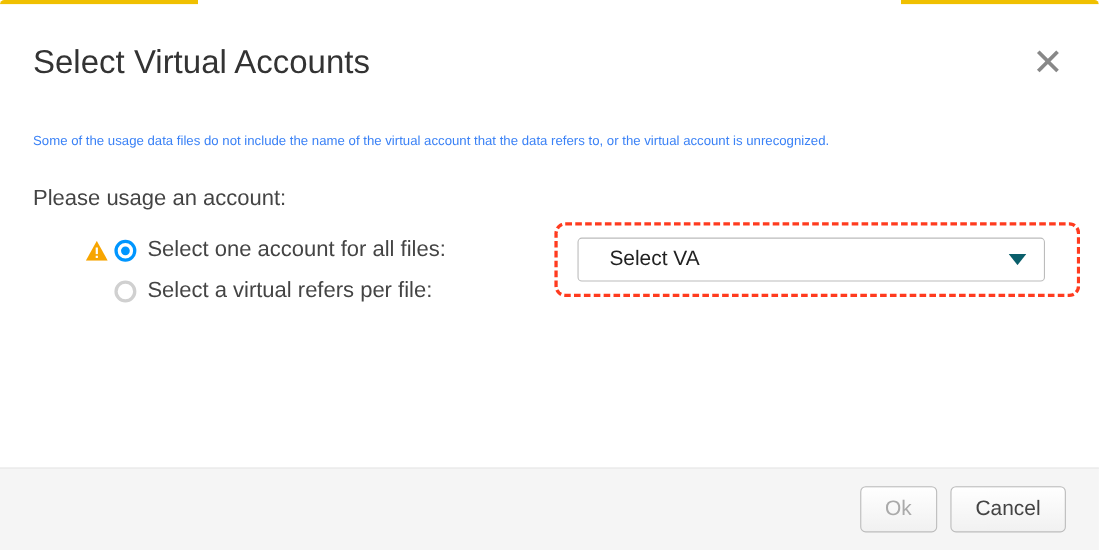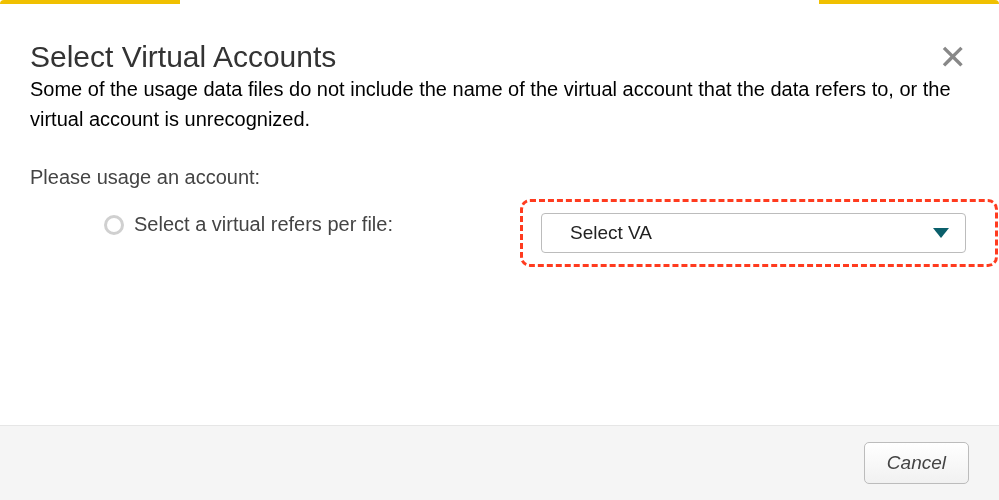--- a/index.html
+++ b/index.html
@@ -36,40 +36,41 @@
     .dialog {
       padding: 40px 30px 0 30px;
       height: 100%;
       display: flex;
       flex-direction: column;
     }
     .dialog-header {
       display: flex;
       justify-content: space-between;
       align-items: flex-end;
+      margin-bottom: 45px;
     }
     .dialog-title {
       font-size: 30px;
       font-weight: 400;
       color: #333333;
     }
     .close-btn {
       font-size: 34px;
       color: #888888;
       cursor: pointer;
       line-height: 1;
       font-weight: 300;
       padding: 0 2px;
       background: none;
       border: none;
       font-family: inherit;
     }
     .description {
-      font-size: 20px;
-      color: #000000;
+      font-size: 12px;
+      color: #3b82f6;
       line-height: 1.5;
       margin-bottom: 32px;
     }
     .instruction {
       font-size: 20px;
       color: #444444;
       margin-bottom: 24px;
     }
     .options-area {
       position: relative;
@@ -123,21 +124,21 @@
     .option-label {
       font-size: 20px;
       color: #444444;
     }
     .highlight-box {
       position: absolute;
       border: 3px dashed #ff3b1f;
       border-radius: 10px;
       padding: 8px 16px 8px 12px;
       top: -14px;
-      left: 490px;
+      left: 474px;
       width: 478px;
       height: 68px;
       display: flex;
       align-items: center;
       pointer-events: none;
       text-align: right;
     }
     .select-box {
       position: relative;
       width: 425px;
@@ -186,21 +187,20 @@
       cursor: pointer;
       padding: 0 22px;
       font-family: inherit;
     }
     .btn.ok {
       color: #aaaaaa;
       min-width: 64px;
     }
     .btn.cancel {
       min-width: 100px;
-      font-style: italic;
     }
     .indent-spacer {
       width: 26px;
       flex: 0 0 auto;
     }
   </style>
 </head>
 <body>
 
 <div class="top-corner-left"></div>
@@ -214,20 +214,33 @@
       <span>✕</span>
     </button>
   </div>
 
   <p class="description">Some of the usage data files do not include the name of the virtual account that the data refers to, or the virtual account is unrecognized.</p>
 
   <p class="instruction">Please usage an account:</p>
 
   <div class="options-area">
 
+    <div class="option-row">
+      <div class="option-left">
+        <span class="warn-icon">
+          <svg width="20" height="18" viewBox="0 0 20 18">
+            <path d="M10 0 L20 18 L0 18 Z" fill="#f7a500"></path>
+            <rect x="9" y="6" width="2" height="6" fill="#ffffff"></rect>
+            <rect x="9" y="13.5" width="2" height="2" fill="#ffffff"></rect>
+          </svg>
+        </span>
+        <span class="radio selected"></span>
+        <span class="option-label">Select one account for all files:</span>
+      </div>
+    </div>
 
     <div class="highlight-box">
       <div class="select-box">
         <span class="select-value">Select VA</span>
         <span class="select-caret">
           <svg width="16" height="10" viewBox="0 0 16 10">
             <path d="M0 0 L16 0 L8 10 Z" fill="#0a5f6b"></path>
           </svg>
         </span>
       </div>
@@ -237,16 +250,17 @@
       <div class="option-left">
         <span class="indent-spacer"></span>
         <span class="radio unselected"></span>
         <span class="option-label">Select a virtual refers per file:</span>
       </div>
     </div>
 
   </div>
 
   <div class="footer">
+    <button class="btn ok">Ok</button>
     <button class="btn cancel">Cancel</button>
   </div>
 
 </div>
 
 </body></html>

